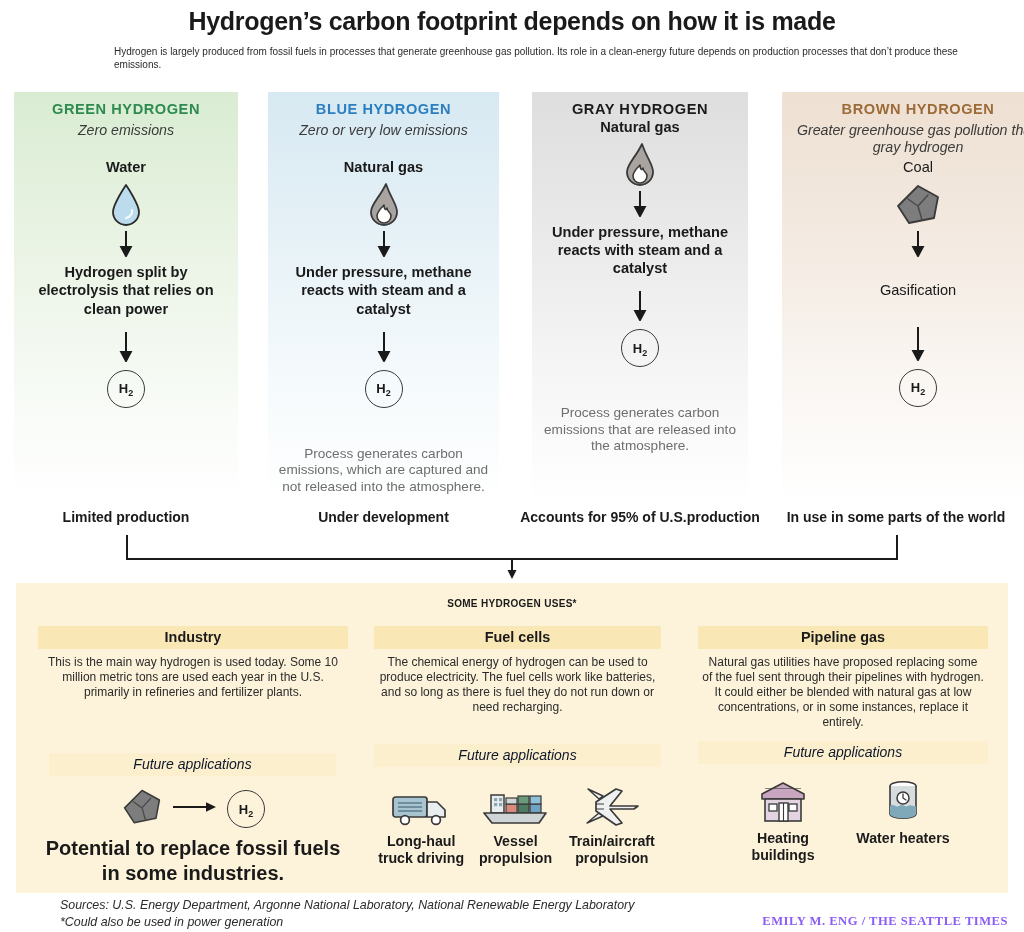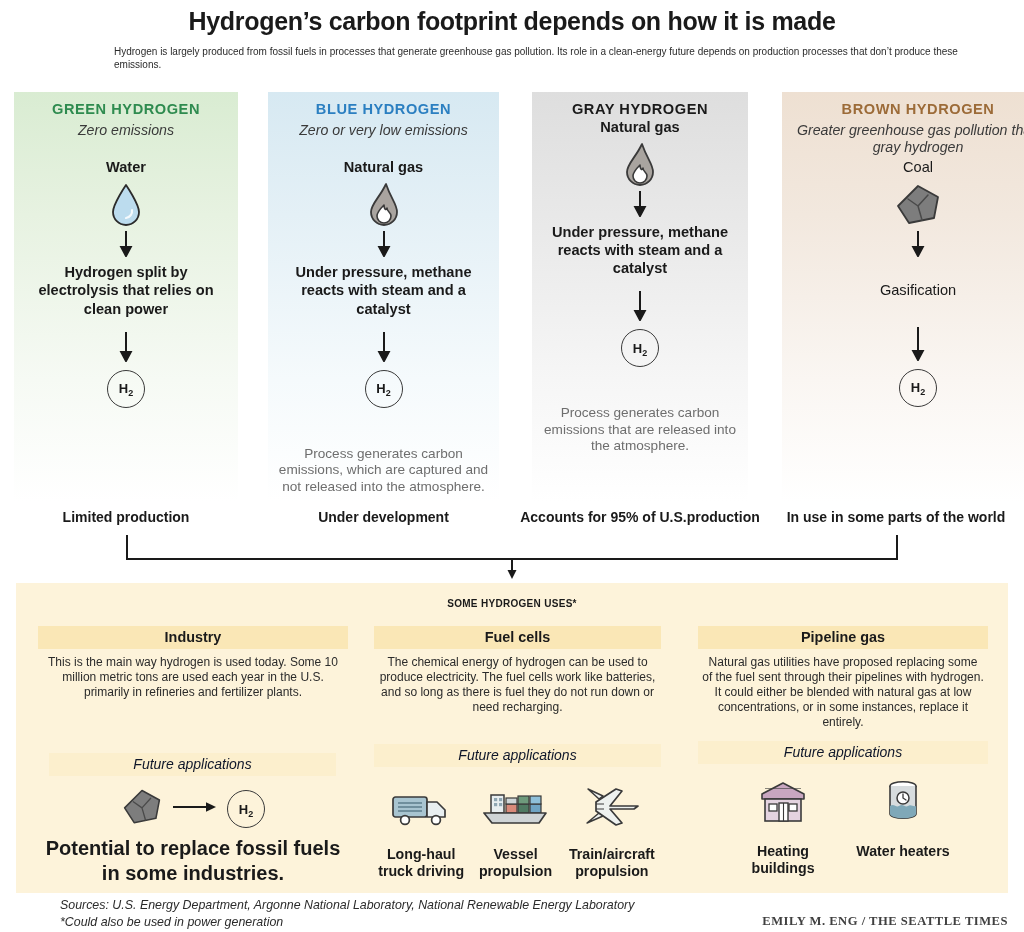--- a/index.html
+++ b/index.html
@@ -183,21 +183,21 @@
 
   .app-row { display: flex; justify-content: center; gap: 0; margin-top: 8px; }
   .app {
     text-align: center;
     font-size: 14.2px;
     font-weight: 700;
     line-height: 1.2;
     color: #1a1a1a;
   }
   .app .app-icon { display: flex; justify-content: center; align-items: flex-end; height: 54px; }
-  .app .app-label { margin-top: 17px; }
+  .app .app-label { margin-top: 4px; }
 
   .replace-caption {
     text-align: center;
     font-size: 20px;
     font-weight: 700;
     line-height: 1.22;
     color: #1a1a1a;
     margin-top: 4px;
   }
 
@@ -210,21 +210,21 @@
     line-height: 1.34;
     color: #2b2b2b;
   }
   .credit {
     position: absolute;
     top: 914px; right: 16px;
     font-family: "Liberation Serif", serif;
     font-size: 12.6px;
     font-weight: 700;
     letter-spacing: 0.5px;
-    color: #404040;
+    color: #8b5cf6;
   }
 </style>
 </head>
 <body>
 
 <div id="page">
 
   <div class="headline">Hydrogen’s carbon footprint depends on how it is made</div>
   <div class="deck">Hydrogen is largely produced from fossil fuels in processes that generate greenhouse gas pollution. Its role in a clean-energy future depends on production processes that don’t produce these emissions.</div>
 

